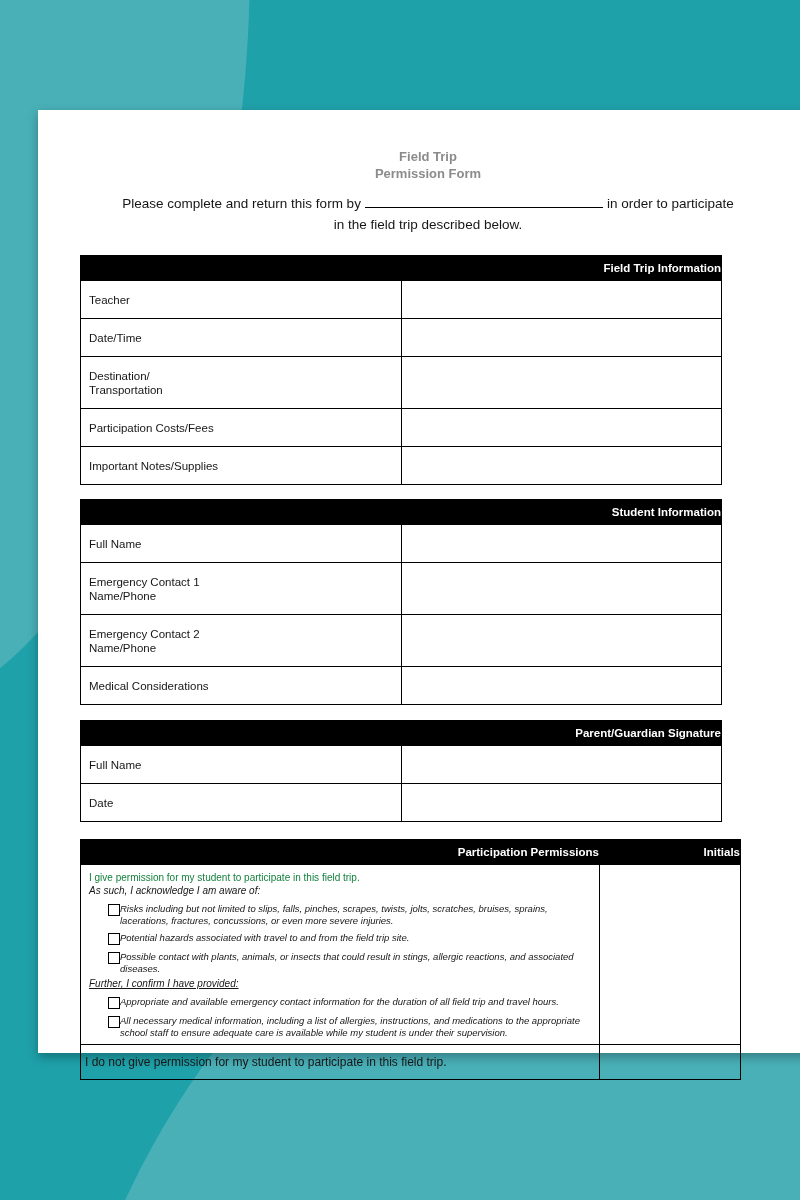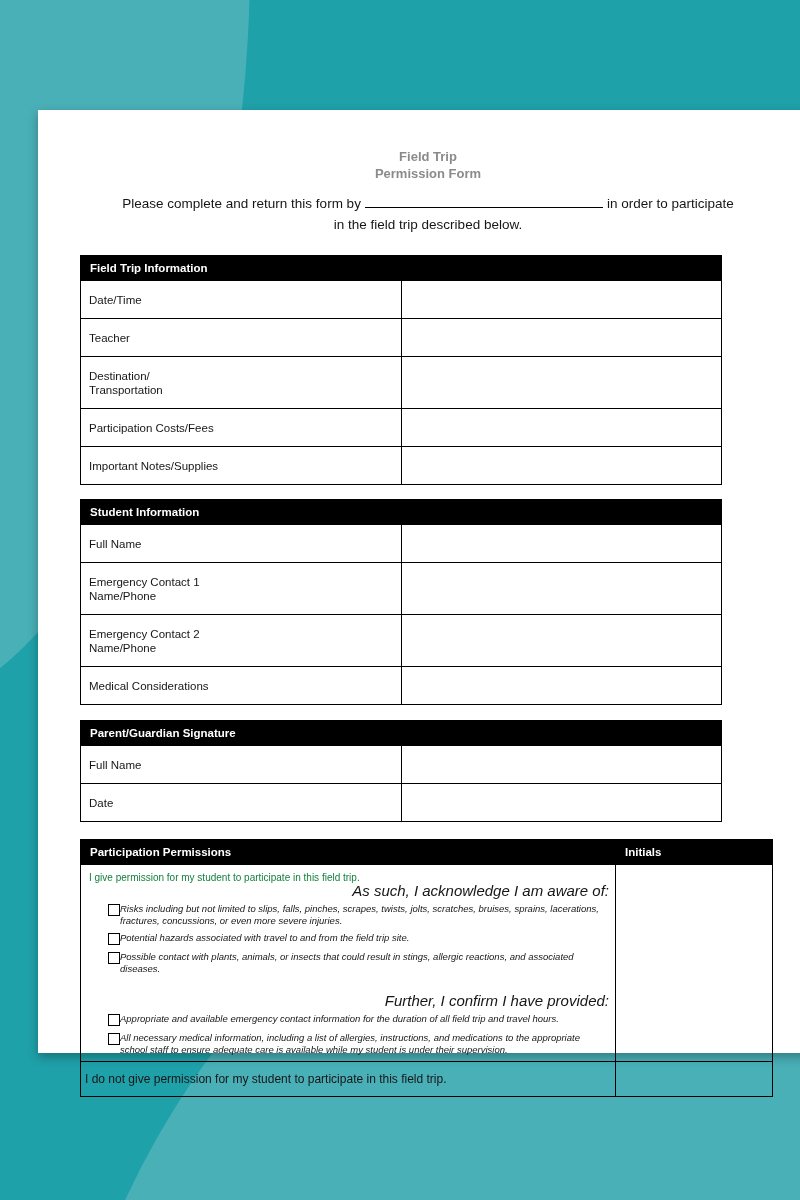--- a/index.html
+++ b/index.html
@@ -34,45 +34,45 @@
     border-bottom:1.6px solid #000;margin:0 4px;vertical-align:baseline;
   }
 
   table{
     border-collapse:collapse;table-layout:fixed;
     margin:0 0 0 42px;width:642px;
   }
   table, th, td{border:1.6px solid #000;}
   .tbl{margin-top:15px;}
   .tbl-header th{
-    background:#000;color:#fff;text-align:left;
+    background:#000;color:#fff;text-align:right;
     font-size:11.5px;font-weight:bold;
-    height:24px;padding:0 16px 0 9px;
+    height:24px;padding:0 0 0 9px;
   }
   td.label-cell{
     width:172px;font-size:11.5px;color:#161616;
     padding:5px 8px;white-space:pre-line;line-height:14px;
   }
   td.value-cell{background:#fff;}
   tr.row-single td{height:27px;}
   tr.row-double td{height:41px;}
 
   
   .perm-main-col{width:509px;}
   .perm-init-col{width:131px;}
   .perm-body-cell{vertical-align:top;padding:5px 6px 6px 8px;}
   .grant-line{font-size:10px;color:#15803d;line-height:15px;margin:0;}
-  .sub-intro{font-size:15px;font-style:italic;color:#161616;line-height:12px;margin:0;text-align:right;}
+  .sub-intro{font-size:10px;font-style:italic;color:#161616;line-height:12px;margin:0;}
   .chk-item{display:flex;align-items:flex-start;padding-left:19px;margin-top:6px;}
   .checkbox{
     flex:0 0 auto;width:10px;height:10px;margin-top:1px;
     border:1.6px solid #000;background:#fff;display:inline-block;
   }
   .chk-text{font-size:9.5px;font-style:italic;color:#161616;line-height:11.5px;padding-right:4px;}
-  .confirm-intro{margin-top:21px;}
+  .confirm-intro{margin-top:4px;text-decoration:underline;}
   .deny-cell{font-size:12px;color:#161616;padding:5px 4px;height:24px;}
 </style>
 </head>
 <body>
 
 <div class="canvas">
   <div class="blob blob-top-left"></div>
   <div class="blob blob-bottom-right"></div>
 
   <div class="page">
@@ -86,25 +86,25 @@
       <div><span>Please complete and return this form by</span><span class="blank-line"></span><span>in order to participate</span></div>
       <div>in the field trip described below.</div>
     </div>
 
     <table class="tbl" style="margin-top:20px;">
       <tbody>
           <tr class="tbl-header">
         <th colspan="2">Field Trip Information</th>
       </tr>
       <tr class="row-single">
+        <td class="label-cell">Teacher</td>
+        <td class="value-cell"></td>
+      </tr>
+      <tr class="row-single">
         <td class="label-cell">Date/Time</td>
-        <td class="value-cell"></td>
-      </tr>
-      <tr class="row-single">
-        <td class="label-cell">Teacher</td>
         <td class="value-cell"></td>
       </tr>
       <tr class="row-double">
         <td class="label-cell">Destination/
 Transportation</td>
         <td class="value-cell"></td>
       </tr>
       <tr class="row-single">
         <td class="label-cell">Participation Costs/Fees</td>
         <td class="value-cell"></td>

